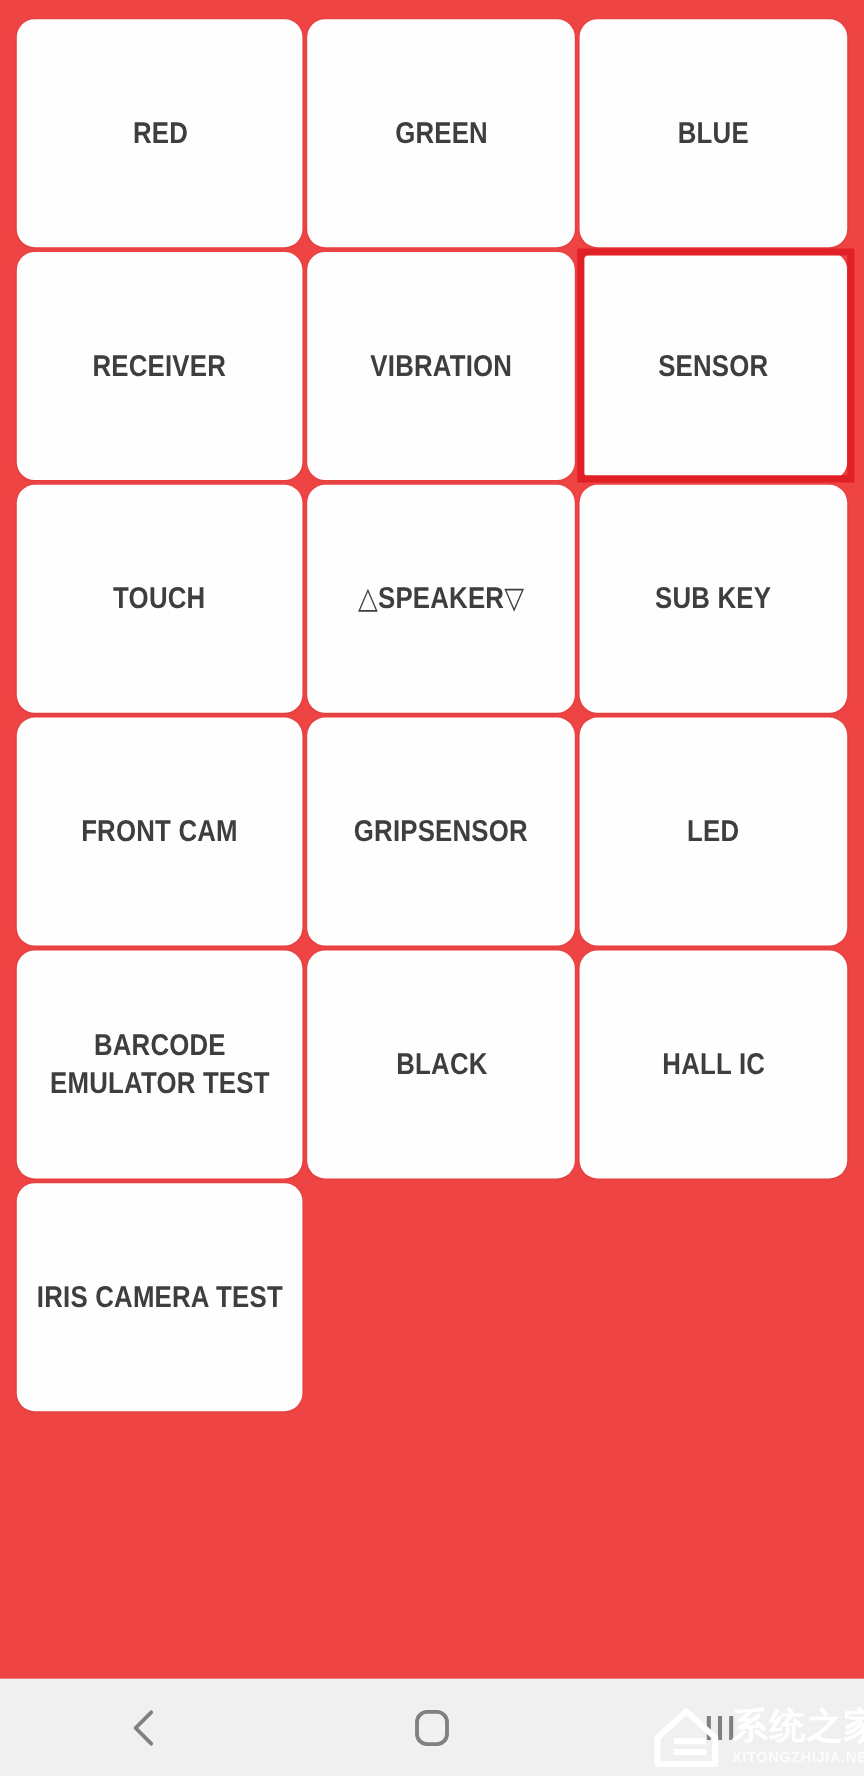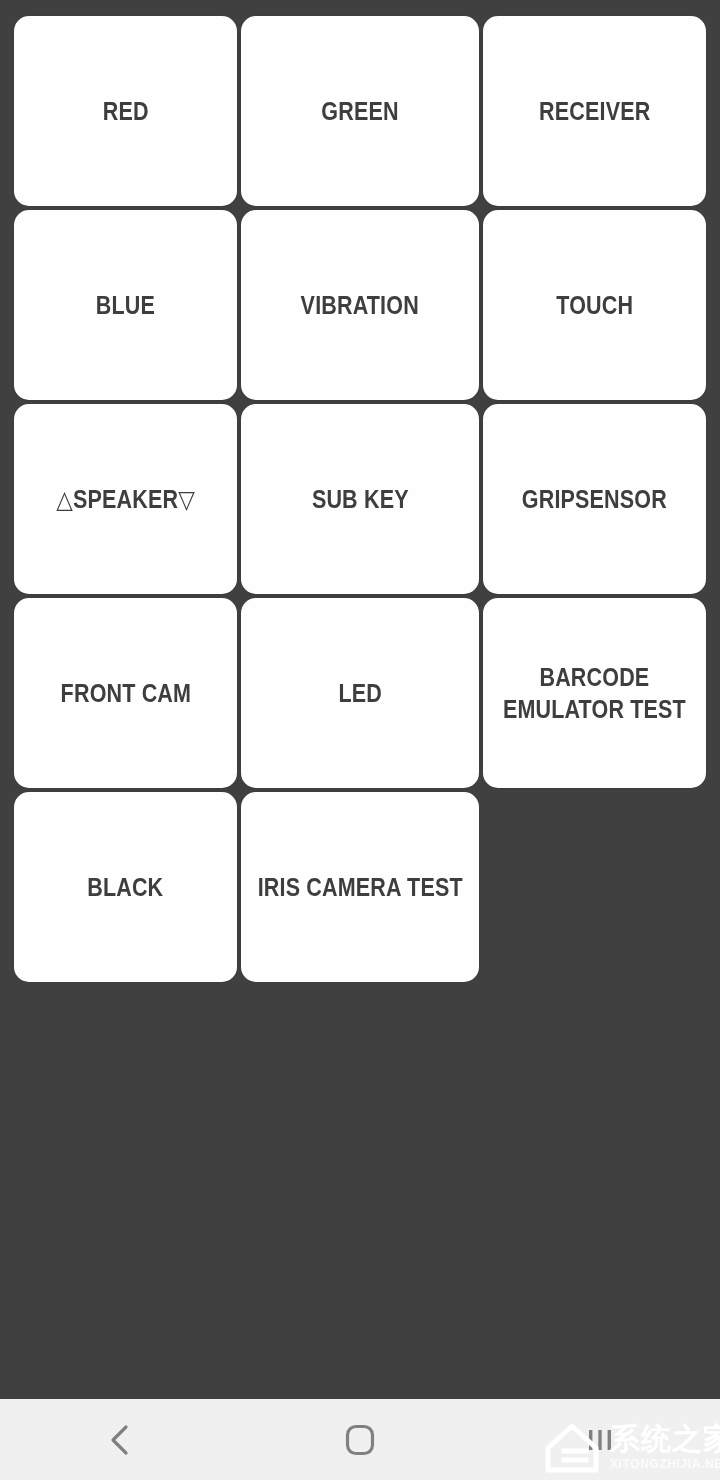--- a/index.html
+++ b/index.html
@@ -22,21 +22,21 @@
     background: #f2f2f2;
   }
 
   
   #grid-area {
     position: absolute;
     left: 0;
     top: 0;
     width: 720px;
     height: 1399px;
-    background: #404040;
+    background: #ef4444;
     box-sizing: border-box;
     padding: 16px 14px 8px 14px;
   }
 
   #grid {
     display: grid;
     grid-template-columns: repeat(3, 1fr);
     grid-auto-rows: 190px;
     column-gap: 4px;
     row-gap: 4px;
@@ -162,57 +162,63 @@
   <div id="grid-area">
     <div id="grid">
 
       <div class="cell">
         <span class="cell-label">RED</span>
       </div>
       <div class="cell">
         <span class="cell-label">GREEN</span>
       </div>
       <div class="cell">
+        <span class="cell-label">BLUE</span>
+      </div>
+
+      <div class="cell">
         <span class="cell-label">RECEIVER</span>
       </div>
-
-      <div class="cell">
-        <span class="cell-label">BLUE</span>
-      </div>
       <div class="cell">
         <span class="cell-label">VIBRATION</span>
       </div>
 
+      <div class="cell highlighted">
+        <span class="cell-label">SENSOR</span>
+      </div>
       <div class="cell">
         <span class="cell-label">TOUCH</span>
       </div>
       <div class="cell">
         <span class="cell-label">△SPEAKER▽</span>
       </div>
 
       <div class="cell">
         <span class="cell-label">SUB KEY</span>
       </div>
       <div class="cell">
+        <span class="cell-label">FRONT CAM</span>
+      </div>
+      <div class="cell">
         <span class="cell-label">GRIPSENSOR</span>
       </div>
-      <div class="cell">
-        <span class="cell-label">FRONT CAM</span>
-      </div>
 
       <div class="cell">
         <span class="cell-label">LED</span>
       </div>
       <div class="cell">
         <span class="cell-label wrap">BARCODE EMULATOR TEST</span>
       </div>
       <div class="cell">
         <span class="cell-label">BLACK</span>
       </div>
 
+      <div class="cell">
+        <span class="cell-label">HALL IC</span>
+      </div>
 
       <div class="cell">
         <span class="cell-label">IRIS CAMERA TEST</span>
       </div>
       <div class="cell empty"></div>
 
     </div>
   </div>
 
   <div id="navbar">

